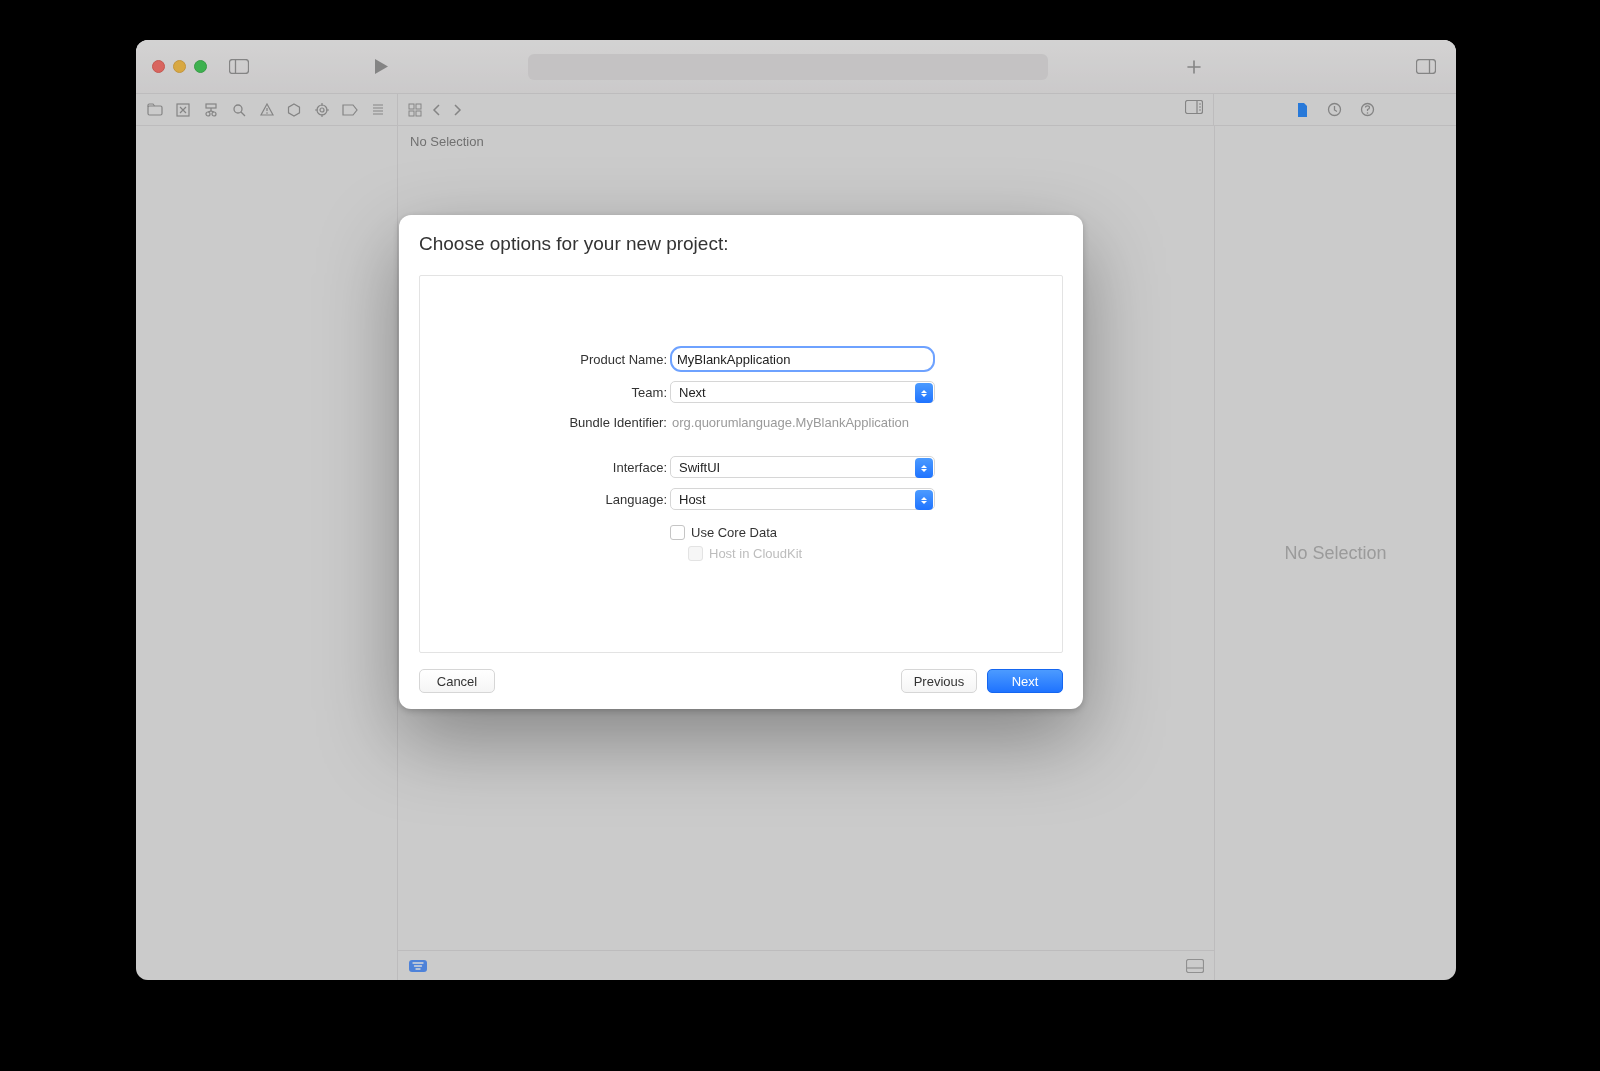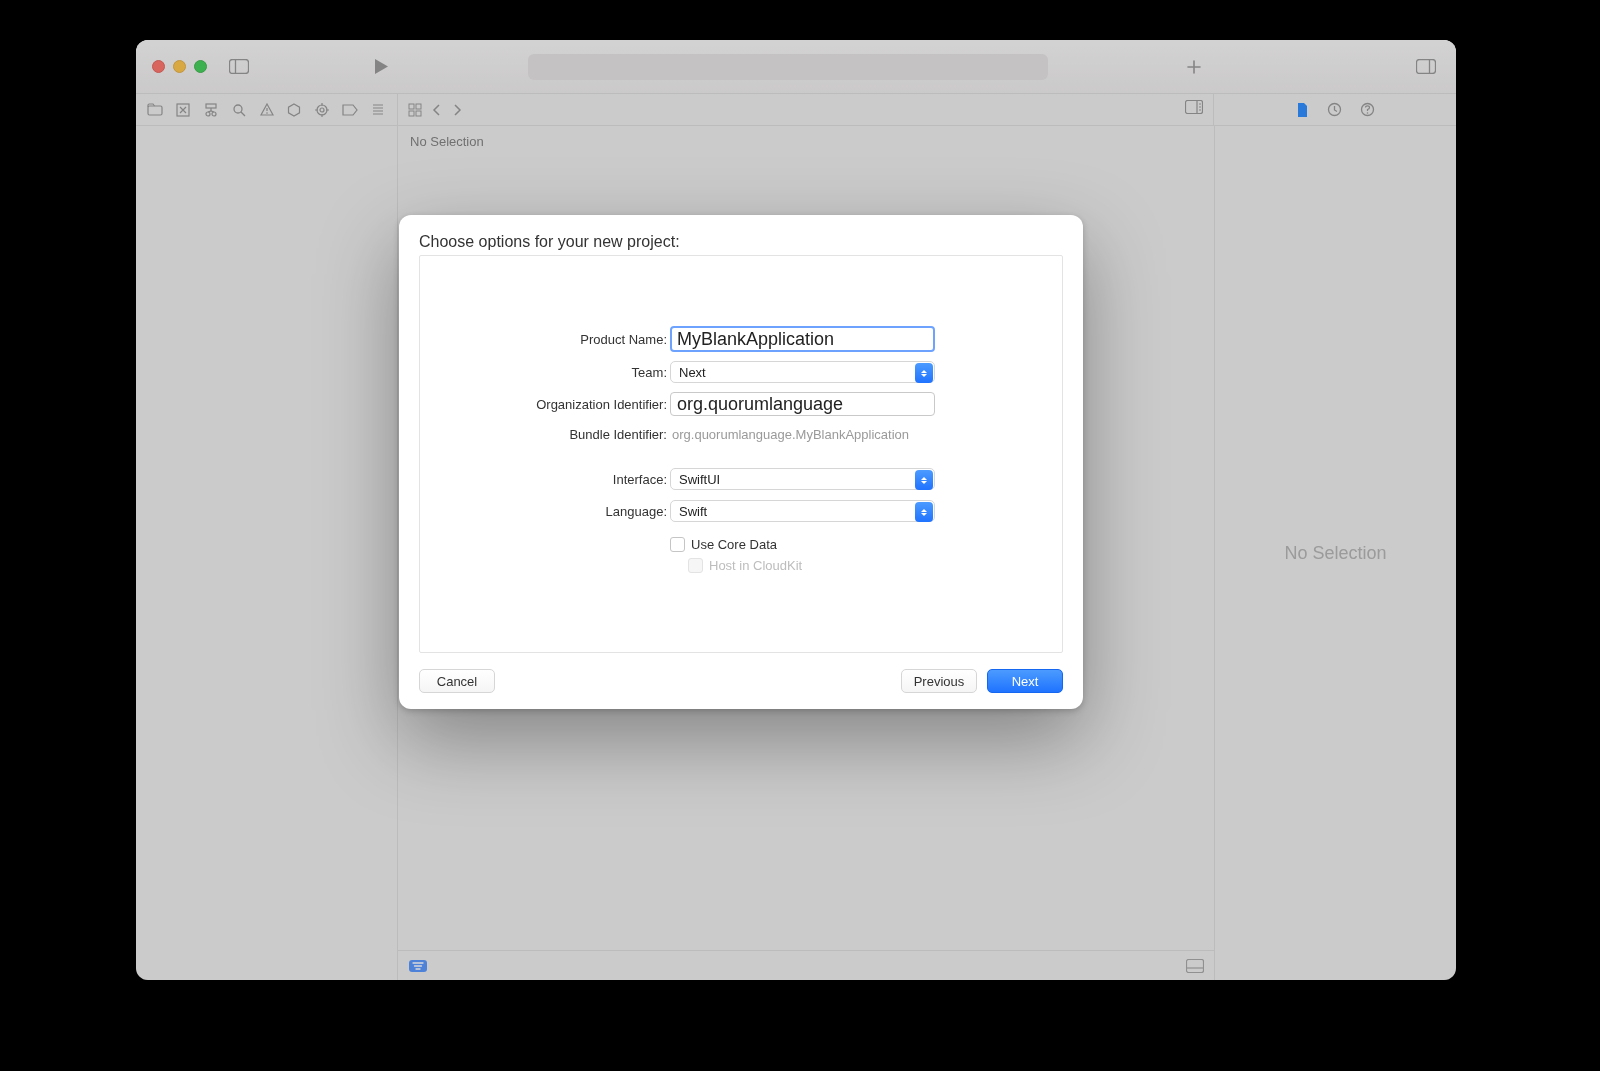--- a/index.html
+++ b/index.html
@@ -36,26 +36,26 @@
   .no-selection-main { padding: 8px 12px; font-size: 13px; color: #6e6e6e; }
   .filterbar { position:absolute; bottom:0; left:0; right:0; height: 30px; border-top:1px solid #d9d7d8; display:flex; align-items:center; justify-content:space-between; padding: 0 10px; color:#0a7aff; }
   .filterbar .riico { color:#9a9a9a; }
   .no-selection-insp { font-size: 18px; color:#a9a9a9; }
 
   
   .dim { position:absolute; inset:0; background: rgba(120,120,120,.28); border-radius: 12px; }
 
   
   .modal { position:absolute; left: 263px; top: 175px; width: 684px; height: 494px; background: #fff; border-radius: 12px; box-shadow: 0 30px 80px rgba(0,0,0,.35), 0 2px 6px rgba(0,0,0,.2); padding: 18px 20px 16px 20px; display:flex; flex-direction:column; }
-  .modal h1 { font-size: 16px; font-weight: 400; color:#333; margin-bottom: 4px; }
+  .modal h1 { font-size: 19px; font-weight: 400; color:#333; margin-bottom: 20px; }
   .panel { flex:1; border: 1px solid #e3e3e3; border-radius: 2px; background:#fff; padding: 70px 20px 20px 20px; }
   .formrow { display:flex; align-items:center; margin-bottom: 8px; min-height: 24px; }
   .flabel { width: 230px; text-align: right; padding-right: 3px; font-size: 13px; color:#333; }
   .fcontrol { width: 265px; position:relative; }
-  .txt { width: 100%; height: 24px; border: 1px solid #c9c9c9; border-radius: 4px; padding: 0 6px; font-size: 18px; color:#222; background:#fff; }
+  .txt { width: 100%; height: 24px; border: 1px solid #c9c9c9; border-radius: 11px; padding: 0 6px; font-size: 13px; color:#222; background:#fff; }
   .txt.focus { border: 2.5px solid #6ea2ff; outline: none; padding: 0 5px; height: 26px;}
   .static { font-size: 13px; color:#9a9a9a; padding-left: 2px; }
   .select { width: 100%; height: 22px; border: 1px solid #d6d6d6; border-radius: 5px; background:#fff; font-size: 13px; color:#222; padding: 0 22px 0 8px; display:flex; align-items:center; position:relative; }
   .sel-knob { position:absolute; right: 1px; top: 1px; width: 18px; height: 20px; border-radius: 4px; background: linear-gradient(#4c9bff,#1f73ff); display:flex; flex-direction:column; align-items:center; justify-content:center; gap:1px; }
   .sel-knob::before, .sel-knob::after { content:""; width:0; height:0; border-left:3px solid transparent; border-right:3px solid transparent; }
   .sel-knob::before { border-bottom:3.5px solid #fff; }
   .sel-knob::after { border-top:3.5px solid #fff; }
   .checkrow { display:flex; align-items:center; margin-bottom: 4px; }
   .checkrow.indent { padding-left: 18px; }
   .cbox { width: 15px; height: 15px; border: 1px solid #c5c5c5; border-radius: 3px; margin-right: 6px; background:#fff; display:flex; align-items:center; justify-content:center; }
@@ -265,26 +265,20 @@
       <div class="formrow">
         <div class="flabel">Team:</div>
         <div class="fcontrol">
           <div class="select">
             <span>Next</span>
             <span class="sel-knob"></span>
           </div>
         </div>
       </div>
 
-      <div class="formrow">
-        <div class="flabel">Organization Identifier:</div>
-        <div class="fcontrol">
-          <input class="txt" value="org.quorumlanguage" style="">
-        </div>
-      </div>
 
       <div class="formrow" style="min-height:20px;margin-bottom:23px;">
         <div class="flabel">Bundle Identifier:</div>
         <div class="fcontrol">
           <span class="static">org.quorumlanguage.MyBlankApplication</span>
         </div>
       </div>
 
       <div class="formrow">
         <div class="flabel">Interface:</div>
@@ -293,21 +287,21 @@
             <span>SwiftUI</span>
             <span class="sel-knob"></span>
           </div>
         </div>
       </div>
 
       <div class="formrow" style="margin-bottom:14px;">
         <div class="flabel">Language:</div>
         <div class="fcontrol">
           <div class="select">
-            <span>Swift</span>
+            <span>Host</span>
             <span class="sel-knob"></span>
           </div>
         </div>
       </div>
 
       <div class="formrow" style="min-height:18px;margin-bottom:2px;">
         <div class="flabel"></div>
         <div class="fcontrol">
           <div class="checkrow">
             <span class="cbox">

